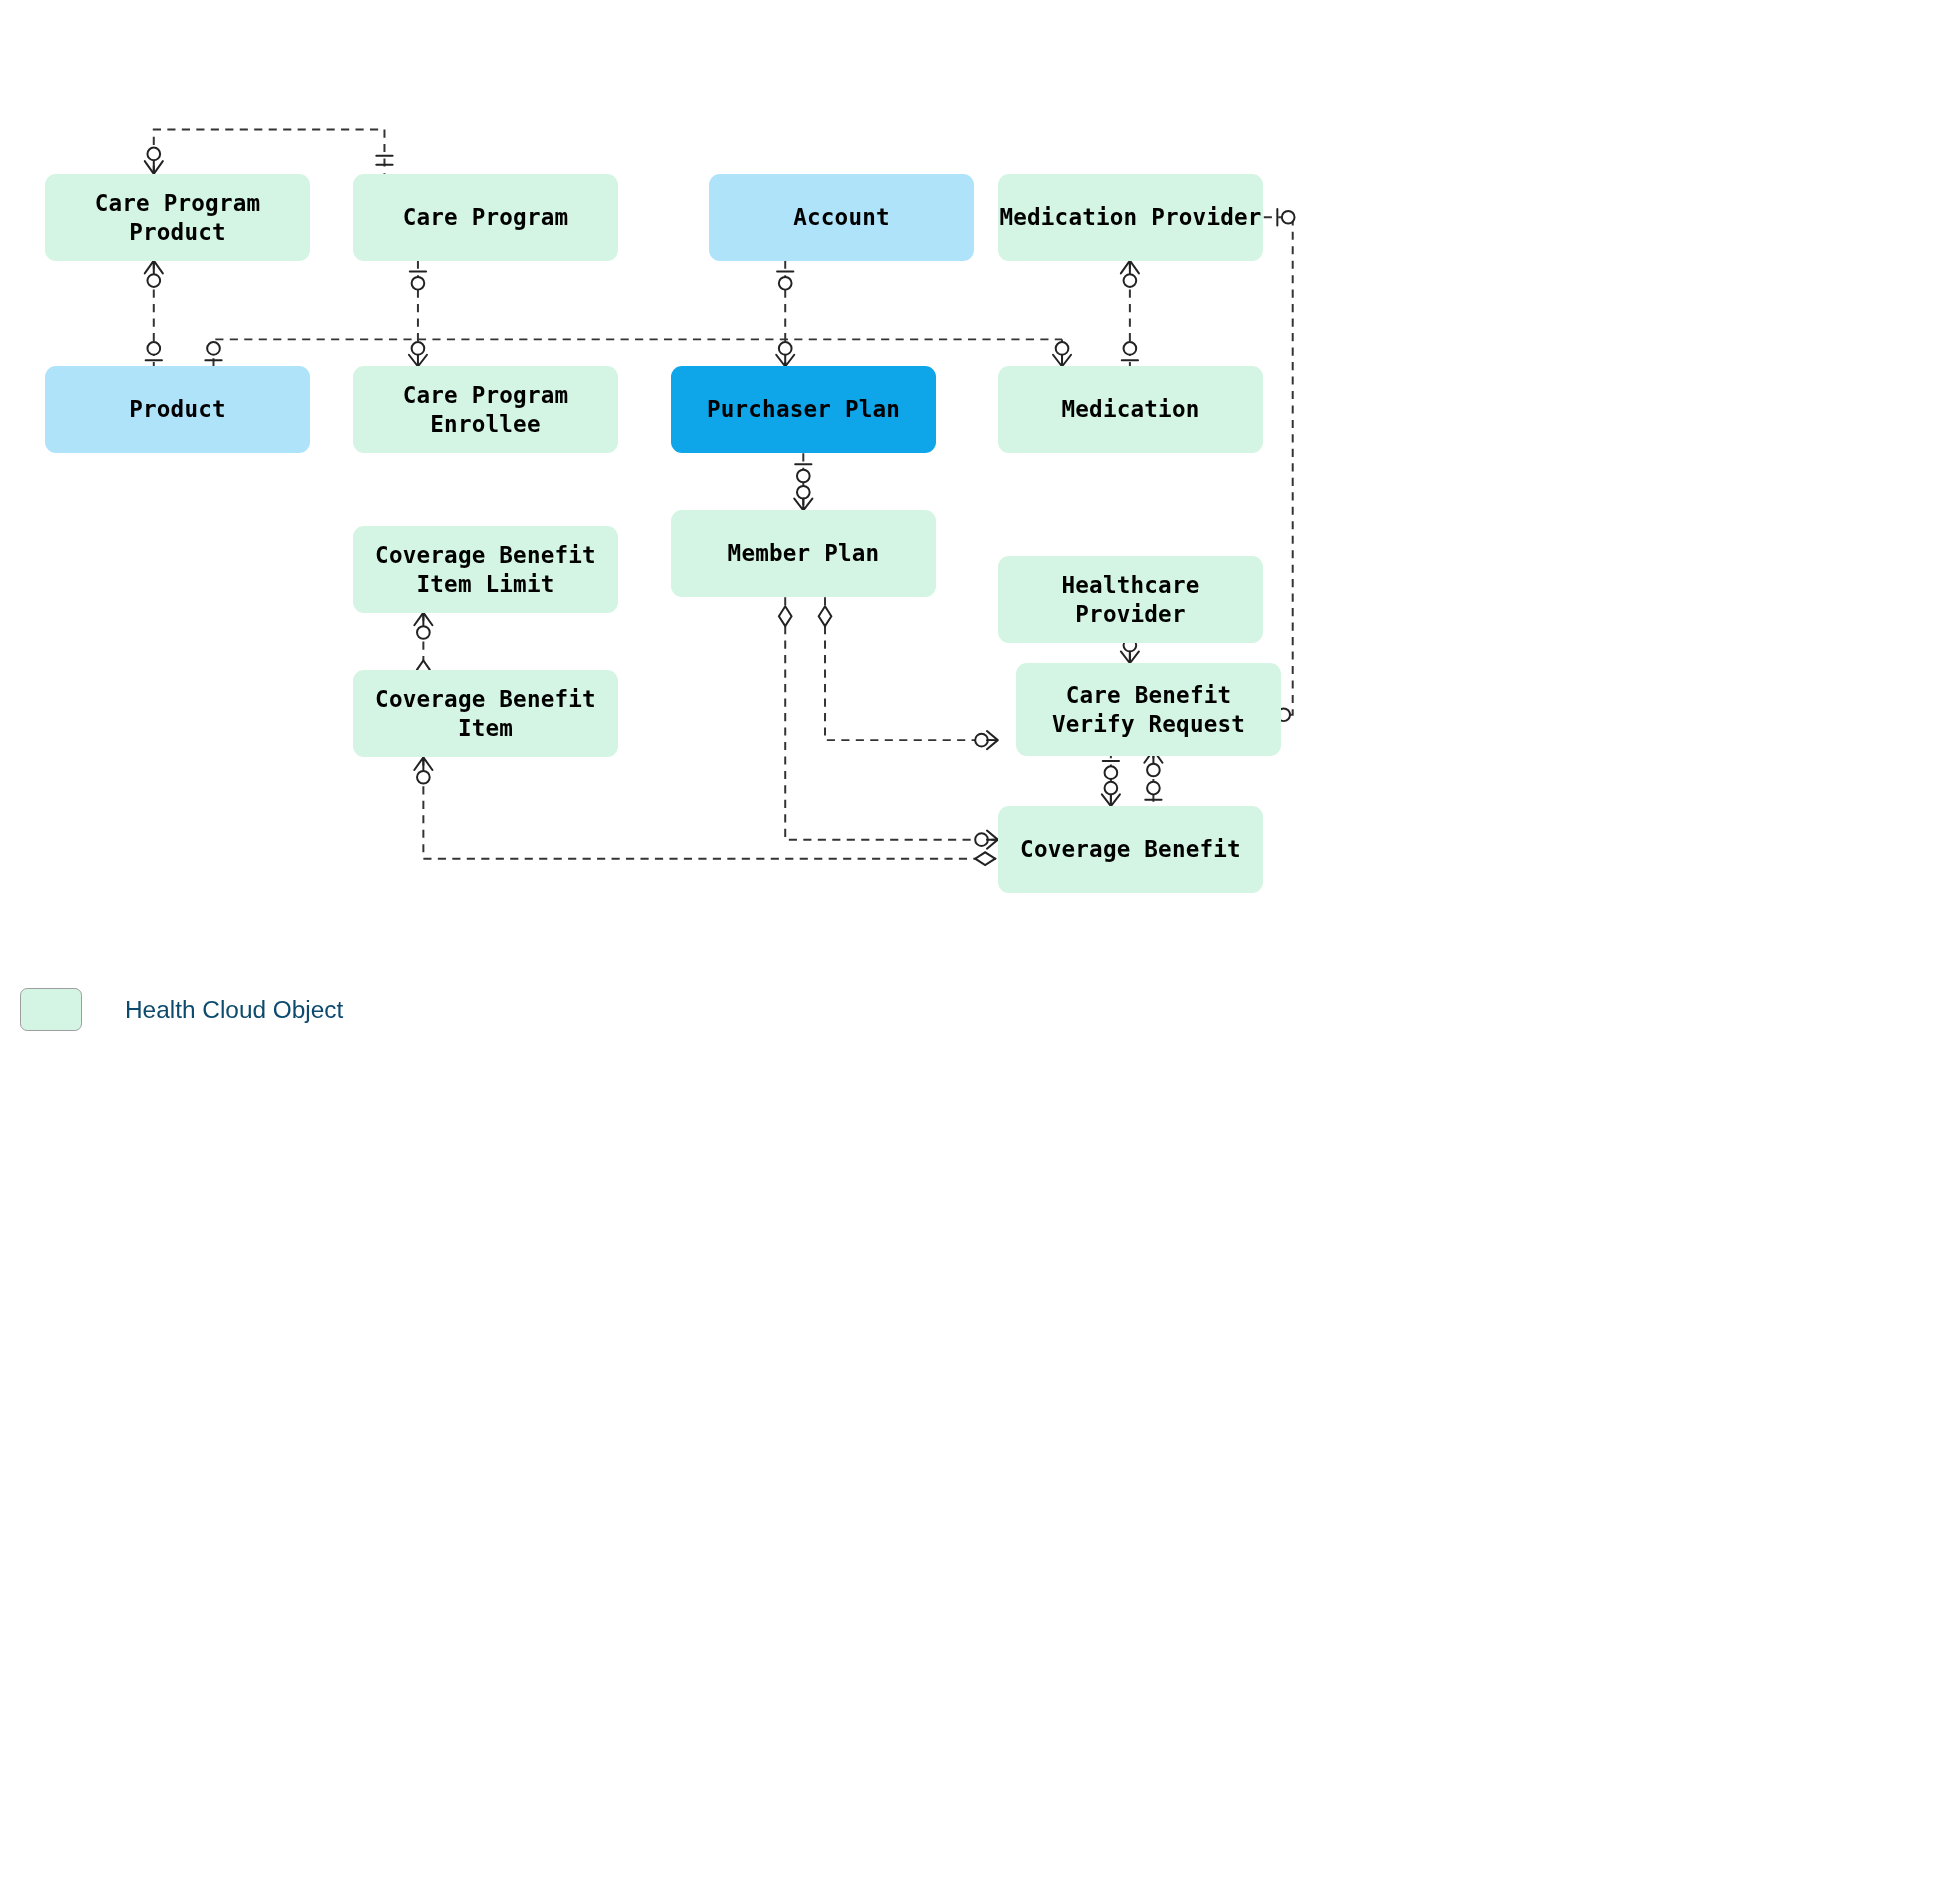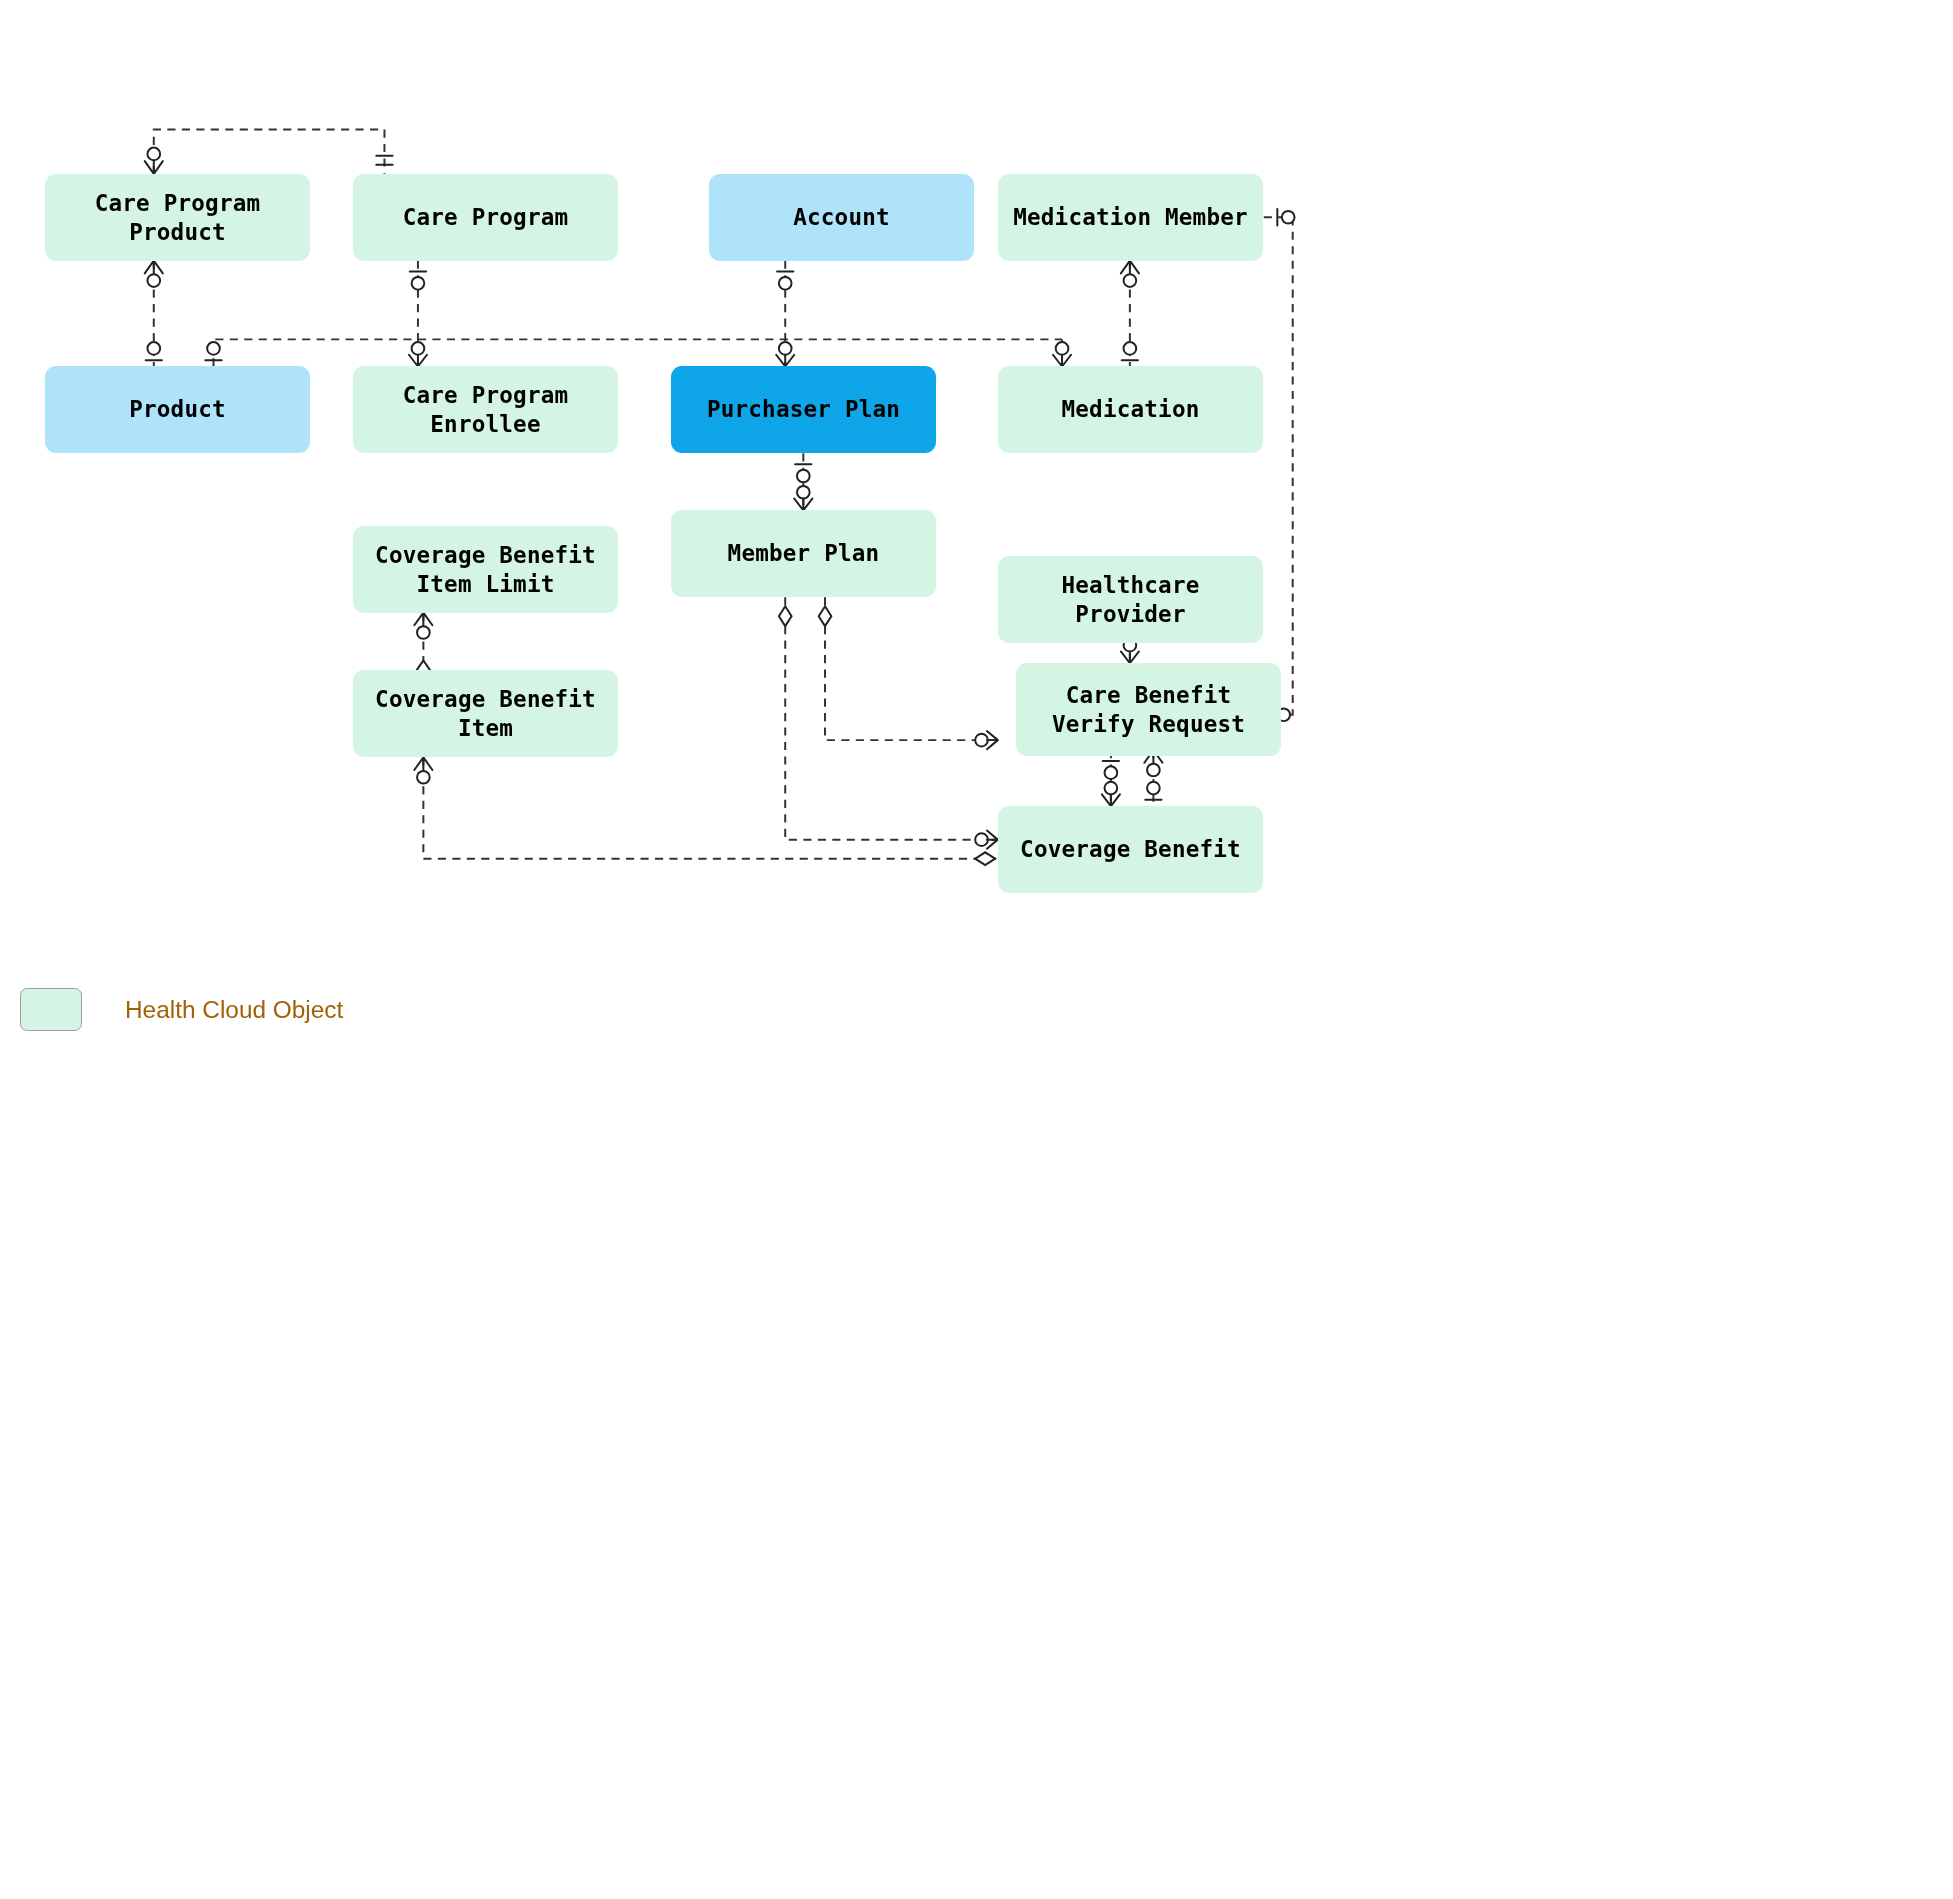--- a/index.html
+++ b/index.html
@@ -61,21 +61,21 @@
   .legend-swatch {
     width: 62px;
     height: 43px;
     border-radius: 7.2px;
     box-sizing: border-box;
     flex: 0 0 auto;
   }
   .legend-label {
     font-family: "Liberation Sans", "DejaVu Sans", sans-serif;
     font-size: 24.4px;
-    color: #a16207;
+    color: #0c4a6e;
     margin-left: 23.5px;
     white-space: nowrap;
   }
   .legend-row.hc .legend-label { margin-left: 43px; }
 </style>
 </head>
 <body>
 
 <div id="canvas">
 
@@ -202,21 +202,21 @@
       <path d="M 468 837 L 458 851 M 468 837 L 468 851 M 468 837 L 478 851"></path>
       <circle cx="468" cy="859" r="7" fill="#ffffff"></circle>
     </g>
   </svg>
 
   <div id="entities">
       <div class="entity-box" style="left: 45px; top: 174px; width: 265px; height: 87px; background: rgb(212, 245, 227); color: rgb(0, 0, 0);">Care Program
 Product</div>
       <div class="entity-box" style="left: 353px; top: 174px; width: 265px; height: 87px; background: rgb(212, 245, 227); color: rgb(0, 0, 0);">Care Program</div>
       <div class="entity-box" style="left: 671px; top: 174px; width: 265px; height: 87px; background: rgb(174, 227, 250); color: rgb(0, 0, 0); margin-left: 38px;">Account</div>
-      <div class="entity-box" style="left: 998px; top: 174px; width: 265px; height: 87px; background: rgb(212, 245, 227); color: rgb(0, 0, 0);">Medication Member</div>
+      <div class="entity-box" style="left: 998px; top: 174px; width: 265px; height: 87px; background: rgb(212, 245, 227); color: rgb(0, 0, 0);">Medication Provider</div>
       <div class="entity-box" style="left: 45px; top: 366px; width: 265px; height: 87px; background: rgb(174, 227, 250); color: rgb(0, 0, 0);">Product</div>
       <div class="entity-box" style="left: 353px; top: 366px; width: 265px; height: 87px; background: rgb(212, 245, 227); color: rgb(0, 0, 0);">Care Program
 Enrollee</div>
       <div class="entity-box" style="left: 671px; top: 366px; width: 265px; height: 87px; background: #0ea5e9; color: rgb(0, 0, 0);">Purchaser Plan</div>
       <div class="entity-box" style="left: 998px; top: 366px; width: 265px; height: 87px; background: rgb(212, 245, 227); color: rgb(0, 0, 0);">Medication</div>
       <div class="entity-box" style="left: 353px; top: 526px; width: 265px; height: 87px; background: rgb(212, 245, 227); color: rgb(0, 0, 0);">Coverage Benefit
 Item Limit</div>
       <div class="entity-box" style="left: 671px; top: 510px; width: 265px; height: 87px; background: rgb(212, 245, 227); color: rgb(0, 0, 0);">Member Plan</div>
       <div class="entity-box" style="left: 998px; top: 508px; width: 265px; height: 87px; background: rgb(212, 245, 227); color: rgb(0, 0, 0); margin-top: 48px;">Healthcare
 Provider</div>

